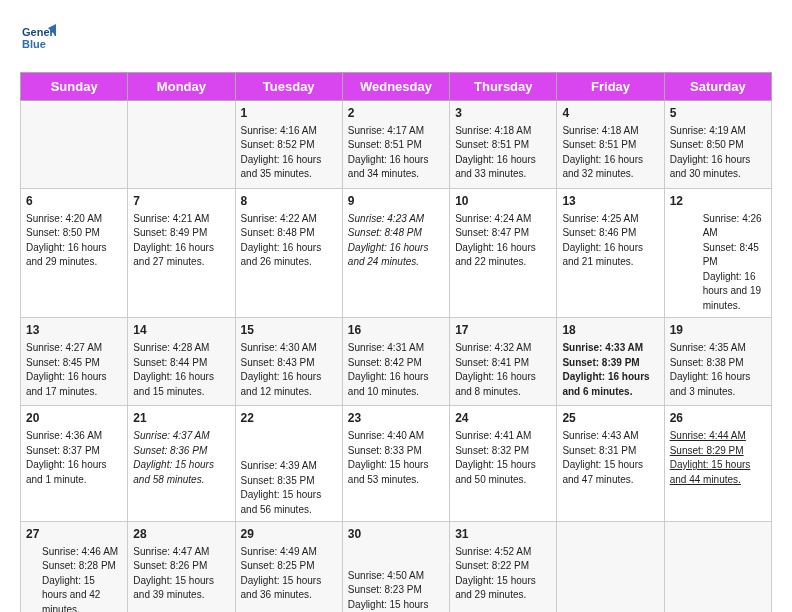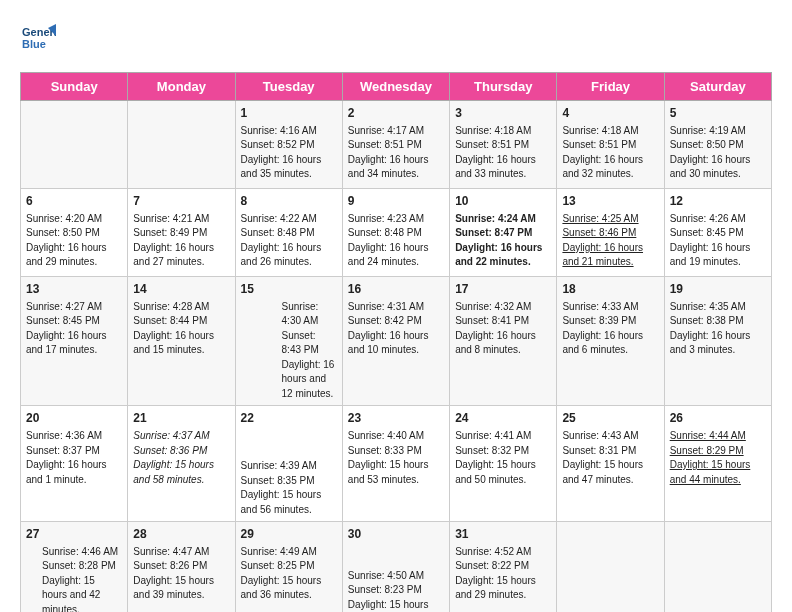--- a/index.html
+++ b/index.html
@@ -43,21 +43,21 @@
     .subtitle {
       font-size: 16px;
       color: #444;
     }
     table {
       width: 100%;
       border-collapse: collapse;
       font-size: 11px;
     }
     thead tr th {
-      background-color: #ec4899;
+      background-color: #d946ef;
       color: #fff;
       text-align: center;
       padding: 6px 4px;
       font-size: 13px;
       font-weight: bold;
       border: 1px solid #aaa;
     }
     tbody tr td {
       border: 1px solid #ccc;
       vertical-align: top;
@@ -174,77 +174,77 @@
 Daylight: 16 hours and 27 minutes.</div>
         </td>
         <td>
           <span class="day-num">8</span>
           <div class="day-info" style="white-space: pre-line;">Sunrise: 4:22 AM
 Sunset: 8:48 PM
 Daylight: 16 hours and 26 minutes.</div>
         </td>
         <td>
           <span class="day-num">9</span>
-          <div class="day-info" style="white-space: pre-line;">Sunrise: 4:23 AM
+          <div class="day-info" style="white-space: pre-line; font-style: italic;">Sunrise: 4:23 AM
 Sunset: 8:48 PM
 Daylight: 16 hours and 24 minutes.</div>
         </td>
         <td>
           <span class="day-num">10</span>
-          <div class="day-info" style="white-space: pre-line; font-weight: bold;">Sunrise: 4:24 AM
+          <div class="day-info" style="white-space: pre-line;">Sunrise: 4:24 AM
 Sunset: 8:47 PM
 Daylight: 16 hours and 22 minutes.</div>
         </td>
         <td>
           <span class="day-num">13</span>
-          <div class="day-info" style="white-space: pre-line; text-decoration: underline;">Sunrise: 4:25 AM
+          <div class="day-info" style="white-space: pre-line;">Sunrise: 4:25 AM
 Sunset: 8:46 PM
 Daylight: 16 hours and 21 minutes.</div>
         </td>
         <td>
           <span class="day-num">12</span>
-          <div class="day-info" style="white-space: pre-line;">Sunrise: 4:26 AM
+          <div class="day-info" style="white-space: pre-line; margin-left: 33px;">Sunrise: 4:26 AM
 Sunset: 8:45 PM
 Daylight: 16 hours and 19 minutes.</div>
         </td>
       </tr>
       <tr>
         <td>
           <span class="day-num">13</span>
           <div class="day-info" style="white-space: pre-line;">Sunrise: 4:27 AM
 Sunset: 8:45 PM
 Daylight: 16 hours and 17 minutes.</div>
         </td>
         <td>
           <span class="day-num">14</span>
           <div class="day-info" style="white-space: pre-line;">Sunrise: 4:28 AM
 Sunset: 8:44 PM
 Daylight: 16 hours and 15 minutes.</div>
         </td>
         <td>
           <span class="day-num">15</span>
-          <div class="day-info" style="white-space: pre-line; margin-left: 41px;">Sunrise: 4:30 AM
+          <div class="day-info" style="white-space: pre-line;">Sunrise: 4:30 AM
 Sunset: 8:43 PM
 Daylight: 16 hours and 12 minutes.</div>
         </td>
         <td>
           <span class="day-num">16</span>
           <div class="day-info" style="white-space: pre-line;">Sunrise: 4:31 AM
 Sunset: 8:42 PM
 Daylight: 16 hours and 10 minutes.</div>
         </td>
         <td>
           <span class="day-num">17</span>
           <div class="day-info" style="white-space: pre-line;">Sunrise: 4:32 AM
 Sunset: 8:41 PM
 Daylight: 16 hours and 8 minutes.</div>
         </td>
         <td>
           <span class="day-num">18</span>
-          <div class="day-info" style="white-space: pre-line;">Sunrise: 4:33 AM
+          <div class="day-info" style="white-space: pre-line; font-weight: bold;">Sunrise: 4:33 AM
 Sunset: 8:39 PM
 Daylight: 16 hours and 6 minutes.</div>
         </td>
         <td>
           <span class="day-num">19</span>
           <div class="day-info" style="white-space: pre-line;">Sunrise: 4:35 AM
 Sunset: 8:38 PM
 Daylight: 16 hours and 3 minutes.</div>
         </td>
       </tr>

